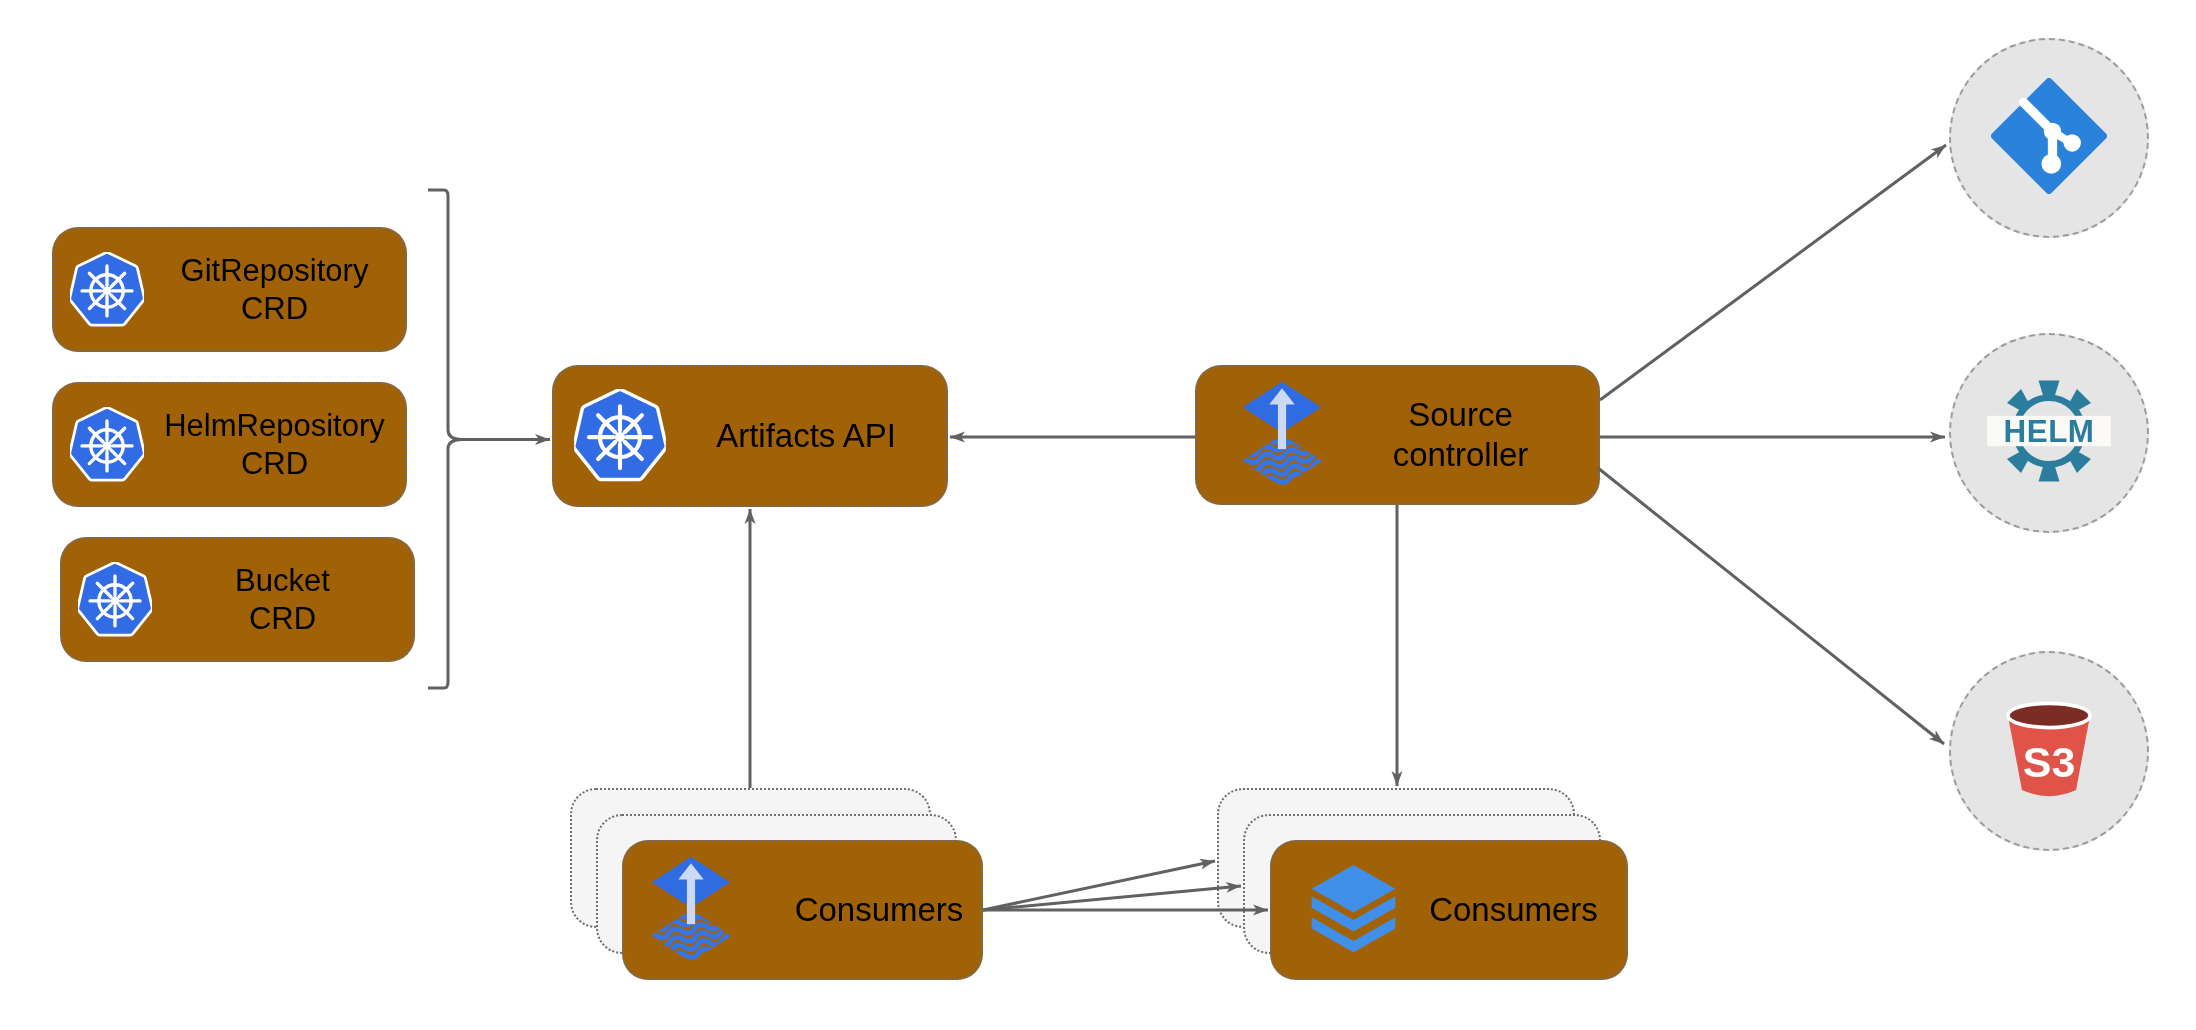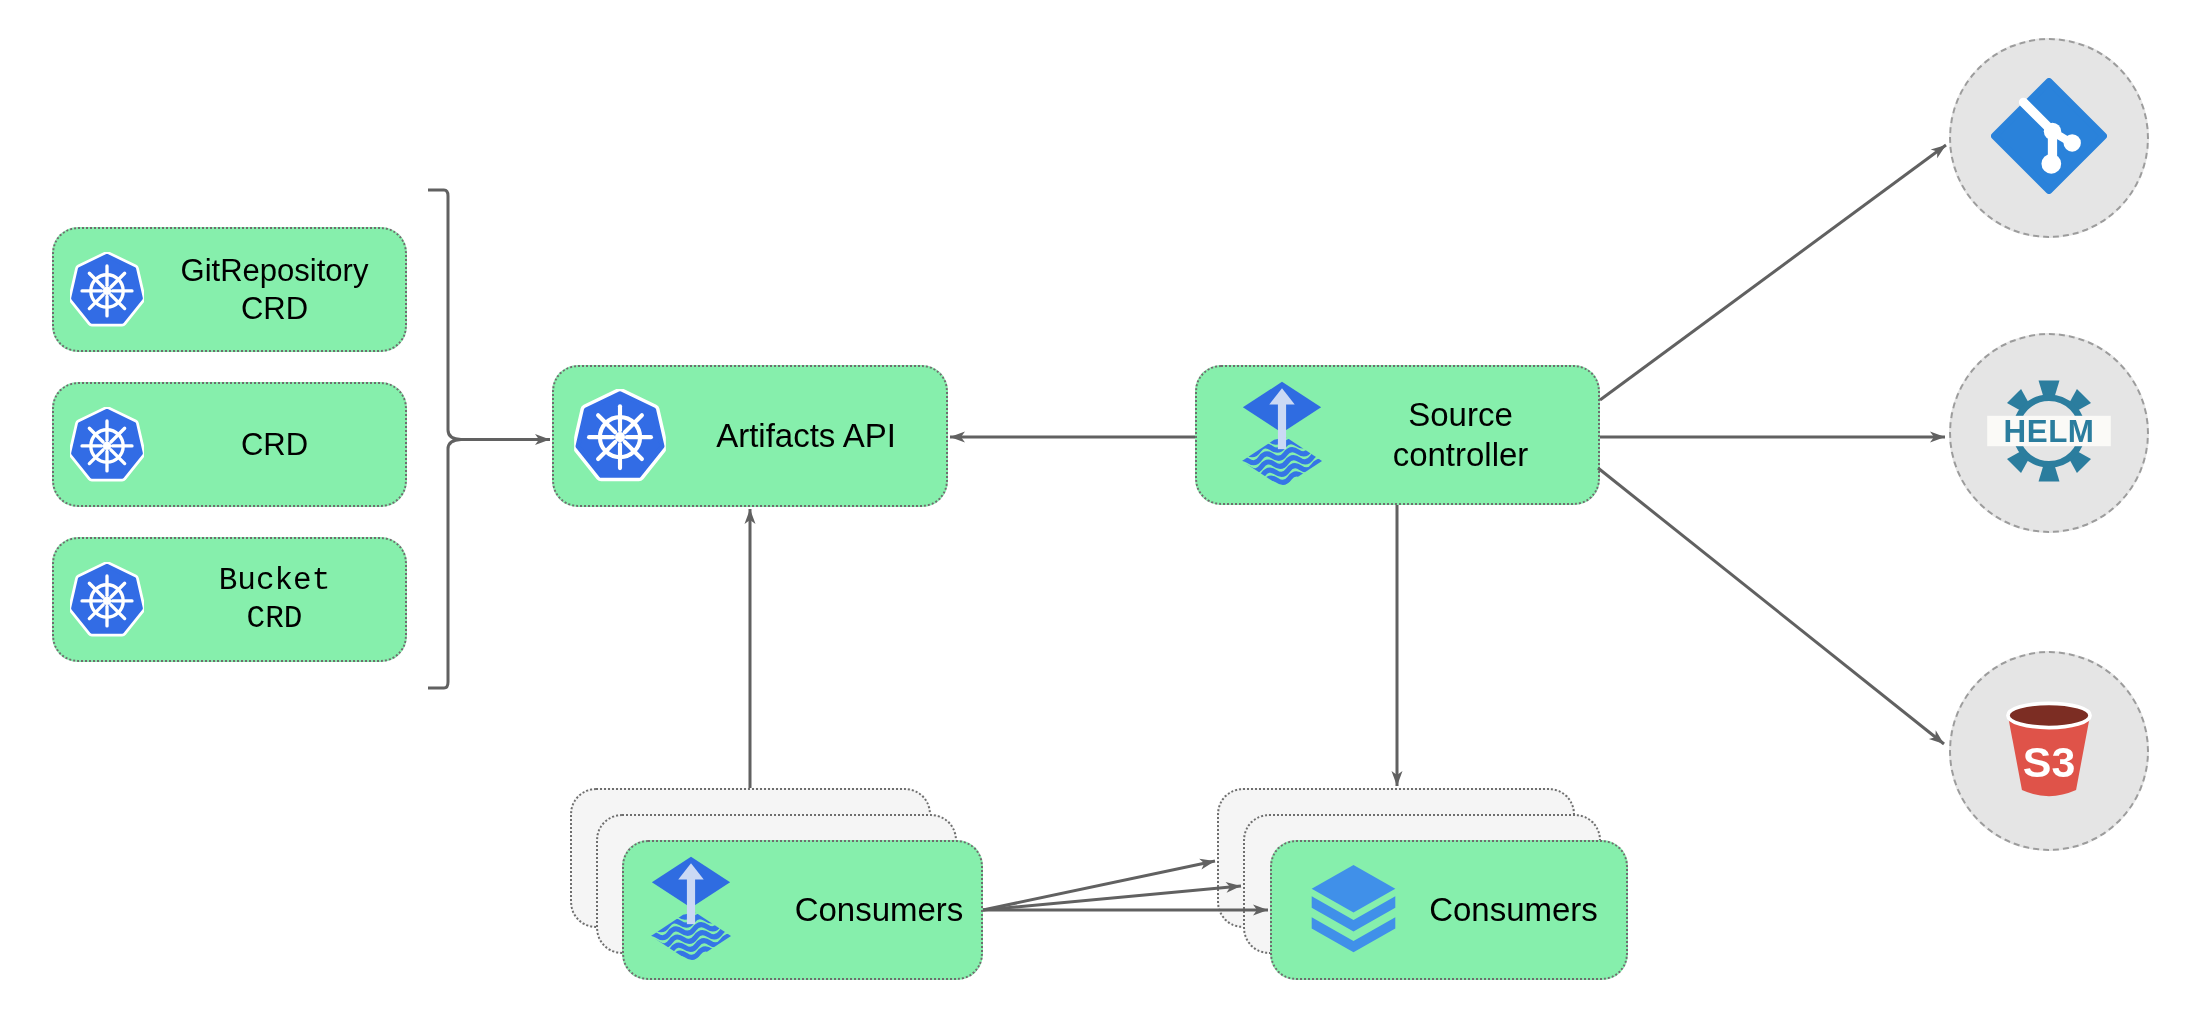--- a/index.html
+++ b/index.html
@@ -1,21 +1,21 @@
 <!DOCTYPE html>
 <html><head>
 <meta charset="utf-8">
 <style>
   html,body{margin:0;padding:0;background:#ffffff;}
   .canvas{
     position:relative;width:2196px;height:1030px;background:#ffffff;overflow:hidden;
     font-family:"Liberation Sans","DejaVu Sans",sans-serif;color:#000;
   }
   .box{
-    position:absolute;background:#86efac;border:2.5px dotted #6e6e6e;border-radius:26px;
+    position:absolute;background:#a16207;border:2.5px dotted #6e6e6e;border-radius:26px;
     box-sizing:border-box;display:flex;align-items:center;
   }
   .stack-card{position:absolute;background:#F5F5F5;border:2.5px dotted #6e6e6e;border-radius:26px;box-sizing:border-box;}
   .circle{
     position:absolute;width:200px;height:200px;border-radius:50%;background:#e5e5e5;
     border:2.5px dashed #9c9c9c;box-sizing:border-box;display:flex;align-items:center;justify-content:center;
   }
   .label{flex:1;text-align:center;font-size:31px;line-height:38px;color:#000;}
   .label.big{font-size:33px;line-height:40px;}
   .icon-wrap{flex:0 0 auto;display:flex;align-items:center;justify-content:center;}
@@ -82,25 +82,26 @@
     </div>
   </div>
 
   <div class="box" style="left:52px;top:382px;width:355px;height:125px;">
     <span class="icon-wrap" style="margin-left:16px;">
       <svg width="74" height="76" viewBox="0 0 80 82">
           <use href="#sym-k8s"></use>
         </svg>
     </span>
     <div class="label">
+      <span style="display:block">HelmRepository</span>
       <span style="display:block">CRD</span>
     </div>
   </div>
 
-  <div class="box" style="left:52px;top:537px;width:355px;height:125px;font-family:Liberation Mono, monospace;">
+  <div class="box" style="left:60px;top:537px;width:355px;height:125px;">
     <span class="icon-wrap" style="margin-left:16px;">
       <svg width="74" height="76" viewBox="0 0 80 82">
           <use href="#sym-k8s"></use>
         </svg>
     </span>
     <div class="label">
       <span style="display:block">Bucket</span>
       <span style="display:block">CRD</span>
     </div>
   </div>

